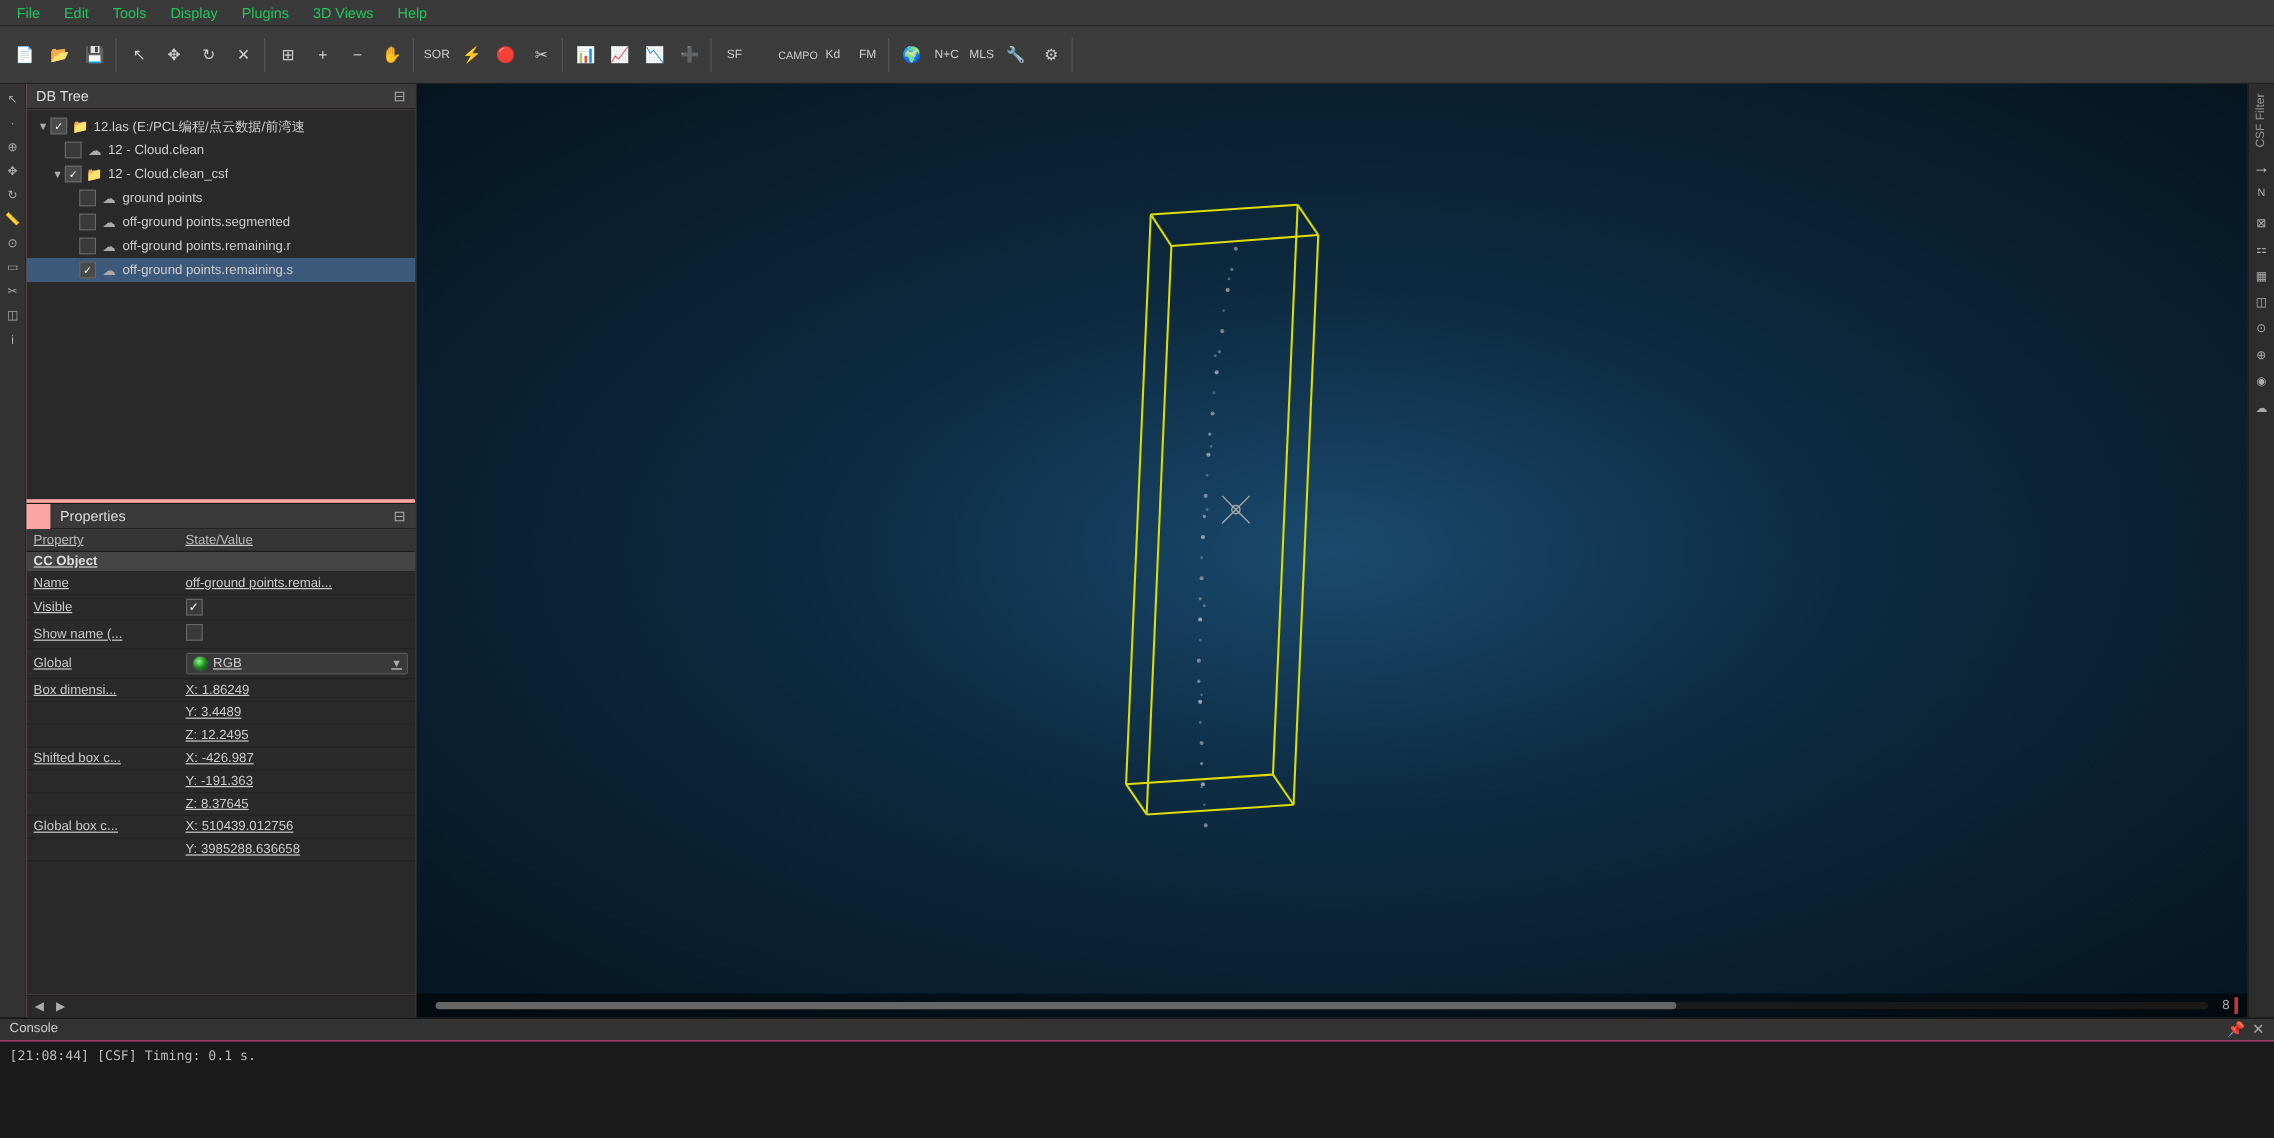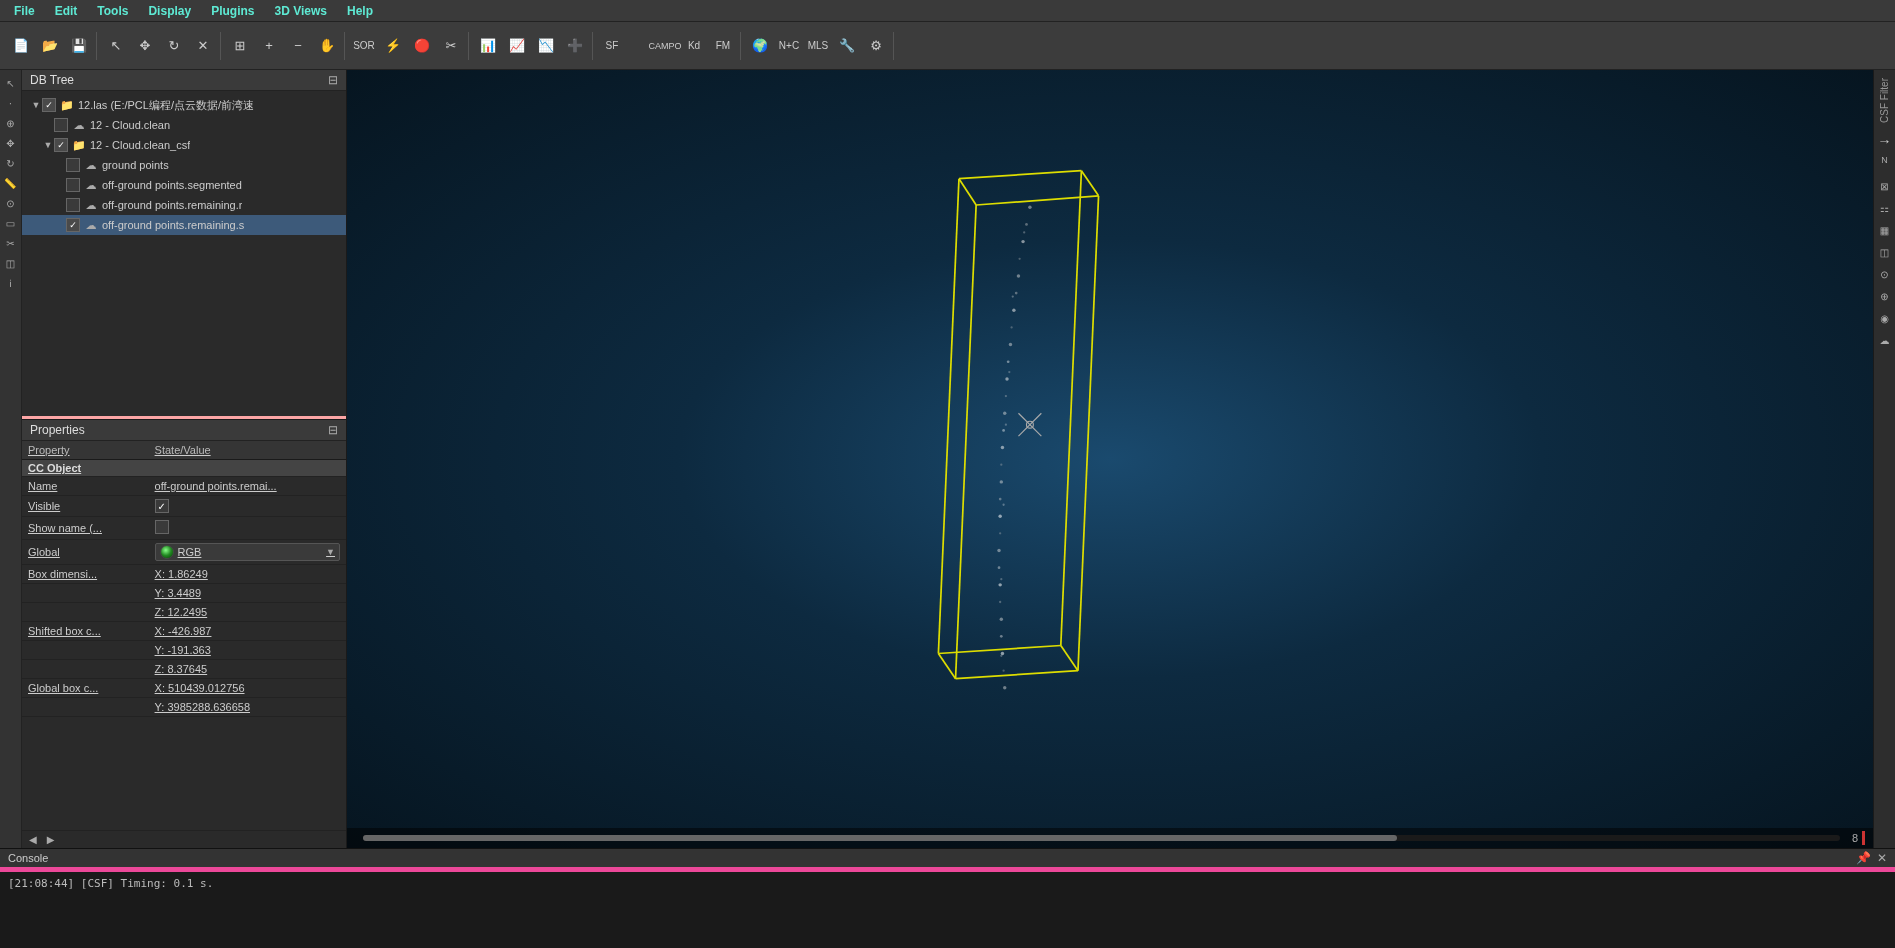--- a/index.html
+++ b/index.html
@@ -5,21 +5,21 @@
     * { margin: 0; padding: 0; box-sizing: border-box; }
     body { width: 1895px; height: 948px; background: #2b2b2b; font-family: 'Segoe UI', Arial, sans-serif; font-size: 12px; color: #ccc; overflow: hidden; display: flex; flex-direction: column; }
 
     
     #toolbar { height: 48px; background: #3c3c3c; border-bottom: 1px solid #222; display: flex; align-items: center; padding: 0 4px; gap: 2px; flex-shrink: 0; }
     .tb-group { display: flex; align-items: center; gap: 1px; padding: 0 3px; border-right: 1px solid #555; }
     .tb-btn { width: 28px; height: 28px; background: transparent; border: 1px solid transparent; border-radius: 3px; cursor: pointer; display: flex; align-items: center; justify-content: center; color: #ccc; font-size: 13px; }
 
     
     #menubar { height: 22px; background: #3a3a3a; border-bottom: 1px solid #222; display: flex; align-items: center; padding: 0 4px; gap: 0; flex-shrink: 0; }
-    .menu-item { padding: 2px 10px; cursor: pointer; color: #5eead4; font-size: 12px; font-weight: bold; }
+    .menu-item { padding: 2px 10px; cursor: pointer; color: #22c55e; font-size: 12px; }
 
     
     #main { display: flex; flex: 1; overflow: hidden; }
 
     
     #left-panel { width: 325px; display: flex; flex-direction: column; background: #fca5a5; border-right: 1px solid #1a1a1a; flex-shrink: 0; }
 
     
     #left-toolbar { width: 22px; background: #333; border-right: 1px solid #222; display: flex; flex-direction: column; align-items: center; gap: 2px; padding: 4px 0; flex-shrink: 0; }
     .lt-btn { width: 18px; height: 18px; display: flex; align-items: center; justify-content: center; cursor: pointer; color: #aaa; font-size: 10px; border-radius: 2px; }
@@ -34,21 +34,21 @@
     .tree-indent-2 { padding-left: 20px; }
     .tree-indent-3 { padding-left: 32px; }
     .tree-check { width: 14px; height: 14px; border: 1px solid #666; background: #3a3a3a; display: inline-flex; align-items: center; justify-content: center; margin-right: 3px; flex-shrink: 0; font-size: 9px; color: #aaa; }
     .tree-check.checked { background: #4a4a4a; color: #fff; }
     .tree-icon { width: 16px; height: 16px; margin-right: 3px; display: inline-flex; align-items: center; justify-content: center; flex-shrink: 0; font-size: 11px; }
     .tree-text { font-size: 11px; color: #ccc; overflow: hidden; text-overflow: ellipsis; }
     .tree-expand { width: 12px; display: inline-flex; align-items: center; justify-content: center; color: #aaa; font-size: 9px; flex-shrink: 0; }
 
     
     #properties-panel { flex: 1; display: flex; flex-direction: column; }
-    #props-header { background: #3a3a3a; padding: 3px 8px; font-size: 12px; color: #ddd; display: flex; justify-content: space-between; align-items: flex-end; border-bottom: 1px solid #222; }
+    #props-header { background: #3a3a3a; padding: 3px 8px; font-size: 12px; color: #ddd; display: flex; justify-content: space-between; align-items: flex-end; border-bottom: 1px solid #222; margin-left: 20px; }
     #props-content { flex: 1; overflow-y: auto; background: #2a2a2a; }
     .props-table { width: 100%; border-collapse: collapse; text-decoration: underline; }
     .props-table th { background: #353535; padding: 3px 6px; text-align: left; font-size: 11px; color: #bbb; border-bottom: 1px solid #1a1a1a; font-weight: normal; }
     .props-table td { padding: 3px 6px; font-size: 11px; border-bottom: 1px solid #222; vertical-align: middle; }
     .props-table tr.section-header td { background: #444; color: #ddd; font-weight: bold; padding: 2px 6px; }
     .props-checkbox { width: 14px; height: 14px; border: 1px solid #666; background: #3a3a3a; display: inline-flex; align-items: center; justify-content: center; }
     .props-checkbox.checked::after { content: '✓'; font-size: 10px; color: #fff; }
     .color-swatch { width: 14px; height: 14px; border-radius: 50%; display: inline-block; margin-right: 4px; vertical-align: middle; }
     .props-dropdown { display: flex; align-items: center; background: #3a3a3a; border: 1px solid #555; padding: 1px 4px; border-radius: 2px; cursor: pointer; }
     .props-dropdown-arrow { margin-left: auto; color: #aaa; font-size: 9px; }
@@ -66,21 +66,21 @@
     #progress-bar { flex: 1; height: 6px; background: #1a1a1a; border-radius: 3px; margin: 0 8px; }
     #progress-fill { height: 100%; width: 70%; background: #666; border-radius: 3px; }
     .rp-btn { width: 18px; height: 18px; display: flex; align-items: center; justify-content: center; cursor: pointer; color: #aaa; font-size: 10px; border-radius: 2px; }
 
     
     #csf-sidebar { width: 22px; background: #2d2d2d; border-left: 1px solid #1a1a1a; display: flex; flex-direction: column; align-items: center; padding: 4px 0; gap: 4px; flex-shrink: 0; position: relative; }
     .csf-label { writing-mode: vertical-rl; text-orientation: mixed; font-size: 10px; color: #999; transform: rotate(180deg); padding: 4px 0; }
 
     
     #console-panel { height: 100px; background: #1e1e1e; border-top: 1px solid #111; flex-shrink: 0; display: flex; flex-direction: column; }
-    #console-header { background: #333; padding: 2px 8px; font-size: 11px; color: #ccc; display: flex; justify-content: space-between; align-items: center; border-bottom: 5px solid #ec4899; }
+    #console-header { background: #333; padding: 2px 8px; font-size: 11px; color: #ccc; display: flex; justify-content: space-between; align-items: flex-start; border-bottom: 1px solid #ec4899; }
     #console-content { flex: 1; overflow-y: auto; padding: 4px 8px; background: #1a1a1a; }
     .console-line { font-size: 11px; color: #bbb; padding: 1px 0; font-family: 'Consolas', monospace; }
 
     
     ::-webkit-scrollbar { width: 8px; height: 8px; }
     ::-webkit-scrollbar-track { background: #1a1a1a; }
     ::-webkit-scrollbar-thumb { background: #555; border-radius: 4px; }
 
   </style>
 </head>

